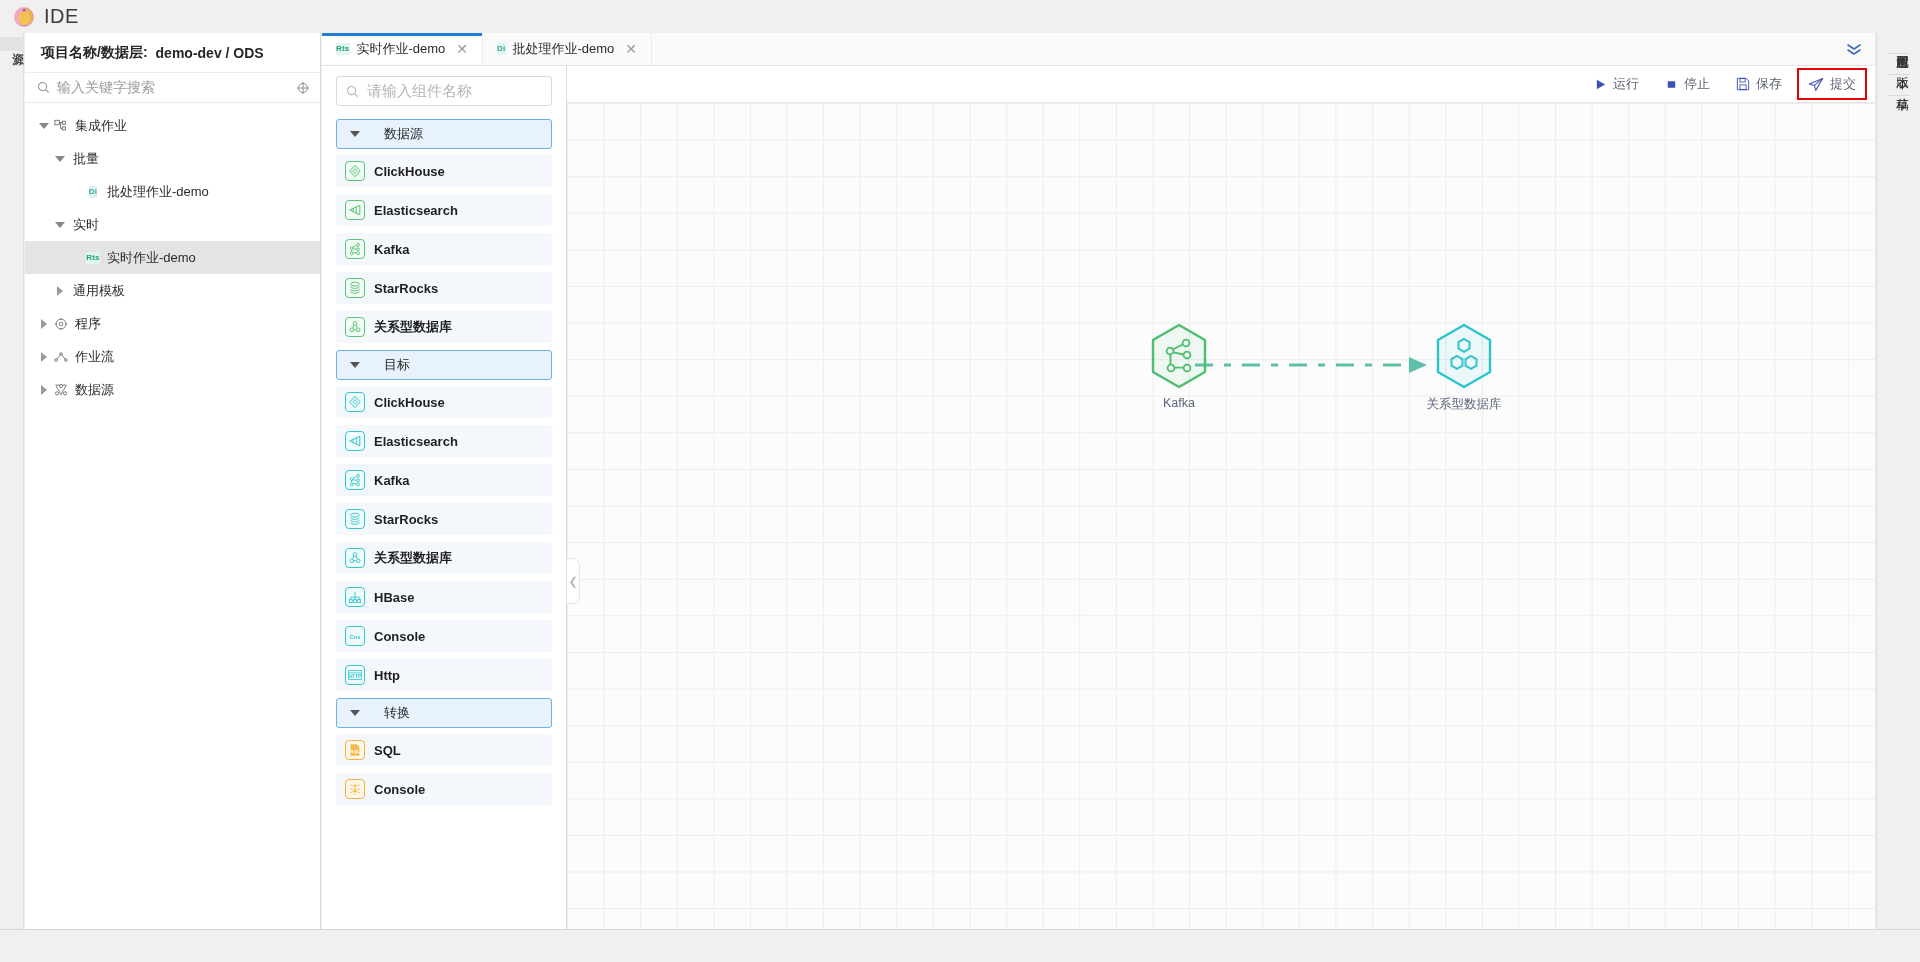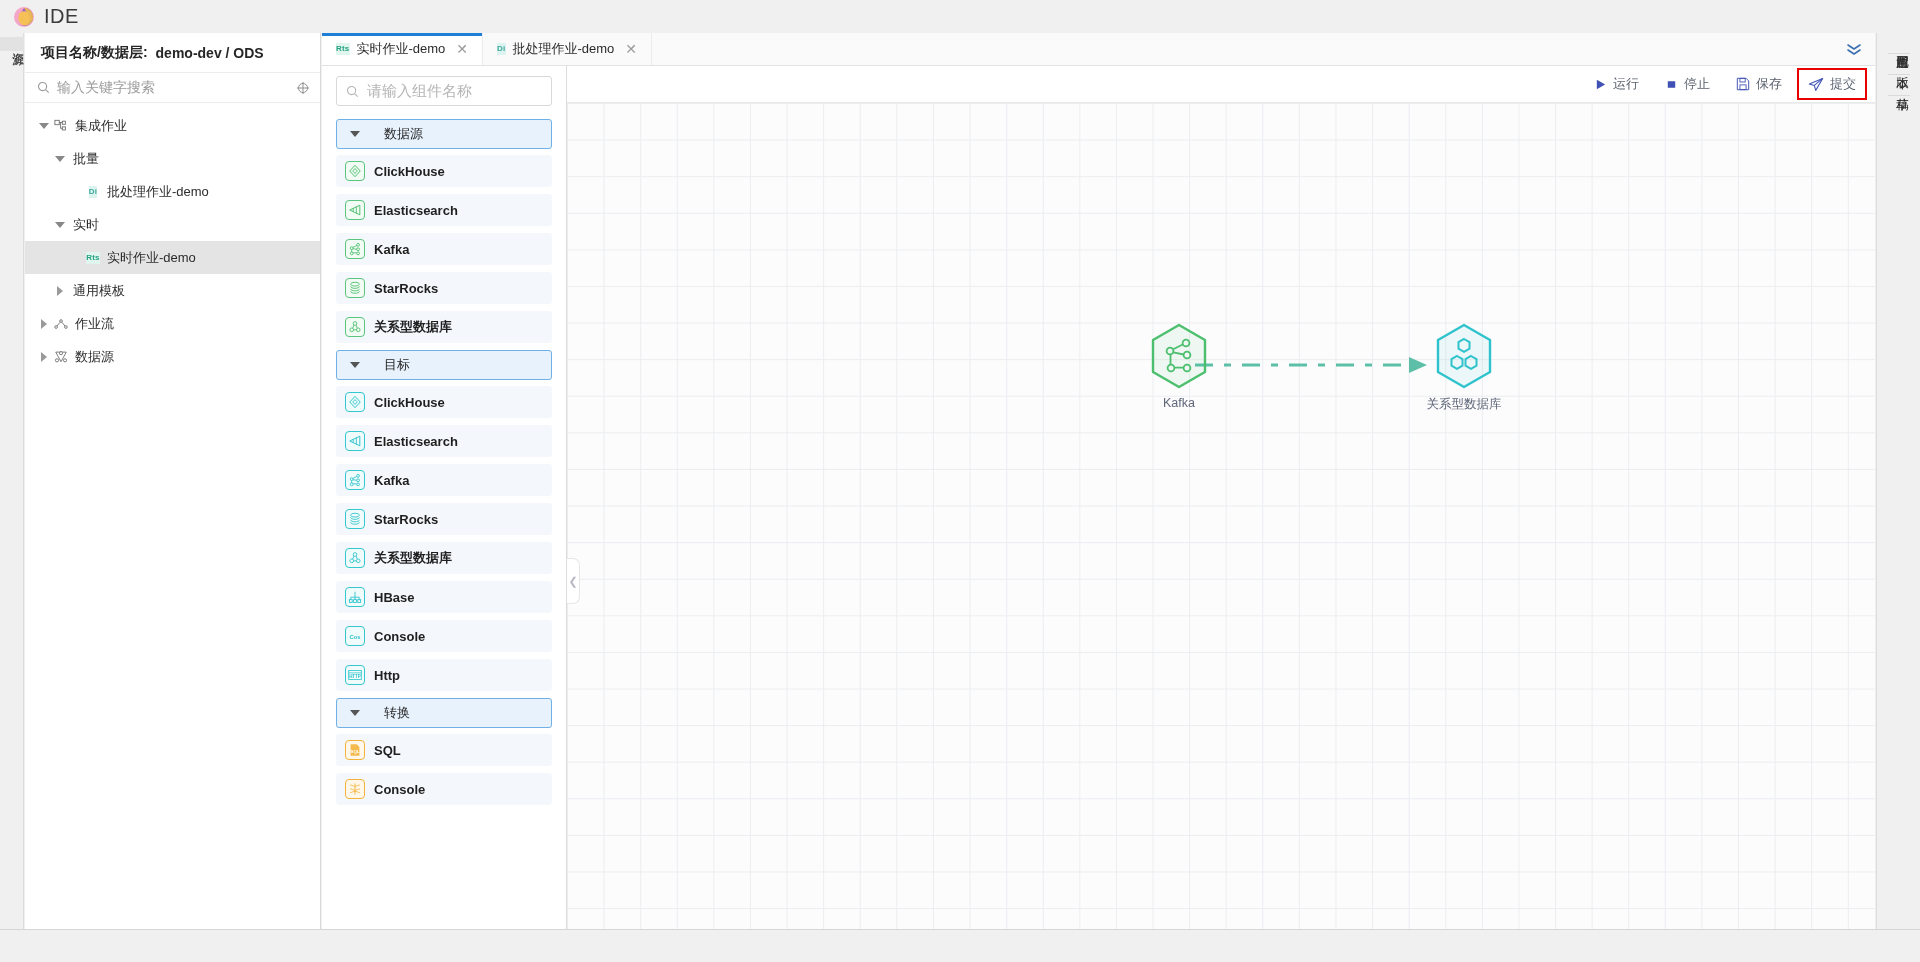--- a/index.html
+++ b/index.html
@@ -269,20 +269,38 @@
           </span>
           <span class="tico" style="width: 2px;"></span>
           <span>通用模板</span>
         </div>
         <div class="tnode" style="padding-left: 12px;">
           <span class="caret right">
             <i></i>
           </span>
           <span class="tico">
             <svg width="14" height="14" viewBox="0 0 16 16">
+              <circle cx="8" cy="8" r="5.6" fill="none" stroke="#6b6b6b" stroke-width="1"></circle>
+              <circle cx="8" cy="8" r="2.1" fill="none" stroke="#6b6b6b" stroke-width="1"></circle>
+              <g stroke="#6b6b6b" stroke-width="1.1">
+                <line x1="8" y1="1" x2="8" y2="3"></line>
+                <line x1="8" y1="13" x2="8" y2="15"></line>
+                <line x1="1" y1="8" x2="3" y2="8"></line>
+                <line x1="13" y1="8" x2="15" y2="8"></line>
+              </g>
+            </svg>
+          </span>
+          <span>程序</span>
+        </div>
+        <div class="tnode" style="padding-left: 12px;">
+          <span class="caret right">
+            <i></i>
+          </span>
+          <span class="tico">
+            <svg width="14" height="14" viewBox="0 0 16 16">
               <circle cx="2.4" cy="11.5" r="1.5" fill="none" stroke="#6b6b6b" stroke-width="1"></circle>
               <circle cx="8" cy="4.6" r="1.5" fill="none" stroke="#6b6b6b" stroke-width="1"></circle>
               <circle cx="13.6" cy="11.5" r="1.5" fill="none" stroke="#6b6b6b" stroke-width="1"></circle>
               <path d="M3.4 10.3 7 6M9 6l3.6 4.3" fill="none" stroke="#6b6b6b" stroke-width="1"></path>
             </svg>
           </span>
           <span>作业流</span>
         </div>
         <div class="tnode" style="padding-left: 12px;">
           <span class="caret right">

